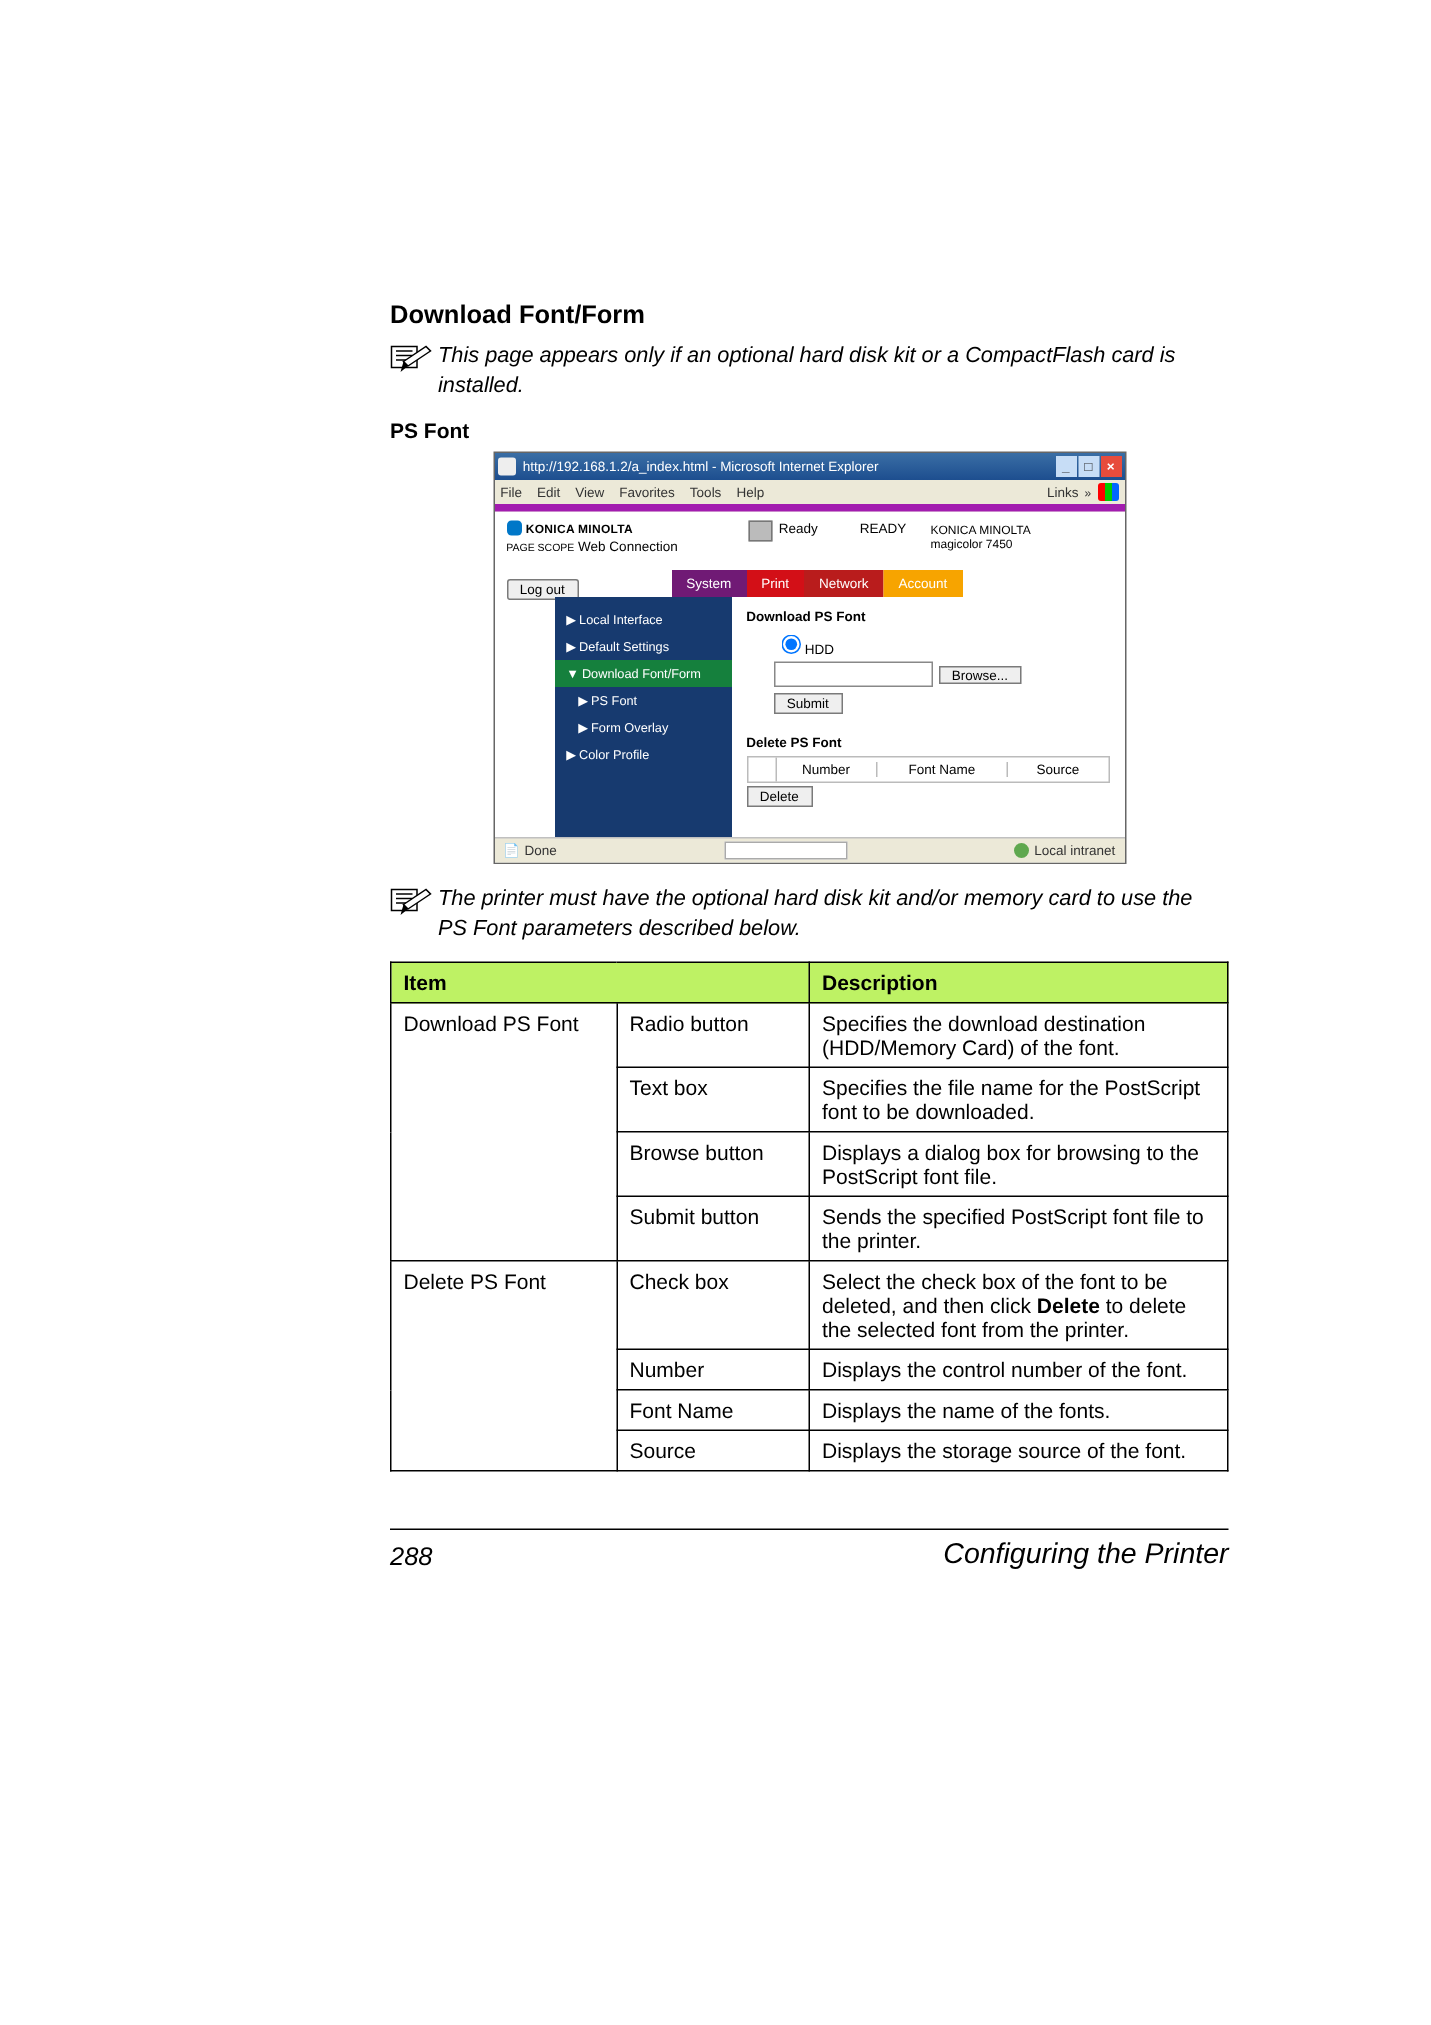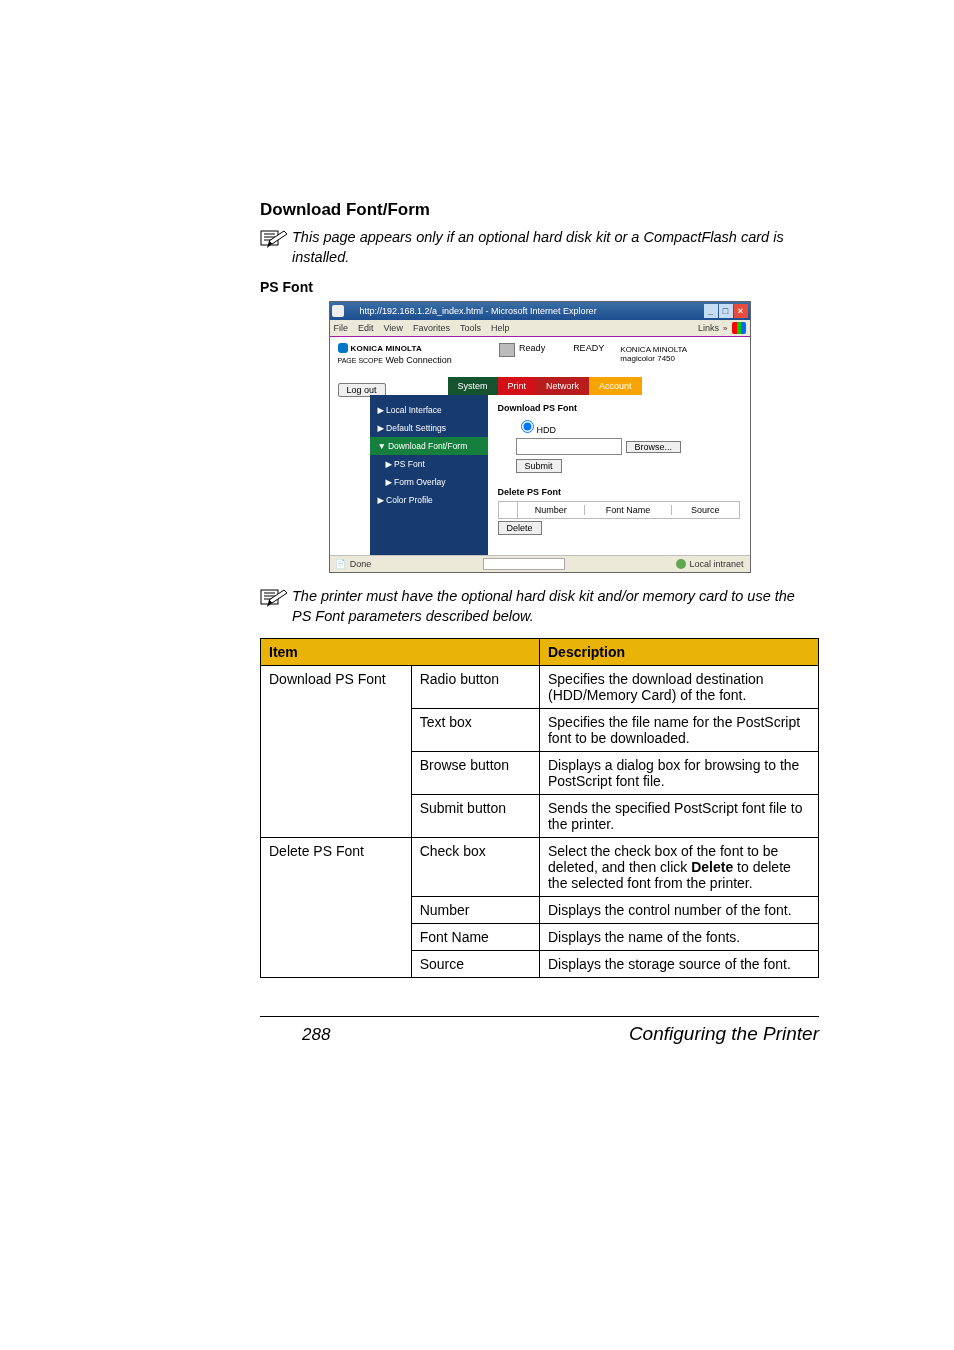--- a/index.html
+++ b/index.html
@@ -45,30 +45,30 @@
     margin: 0 auto 14px auto;
   }
   .ie-titlebar {
     height: 18px;
     background: linear-gradient(#3a6ea5,#1d4e8f);
     display:flex;
     align-items:center;
     justify-content:space-between;
     padding:0 2px;
   }
-  .ie-titlebar .t-left { display:flex; align-items:center; gap:16px; }
+  .ie-titlebar .t-left { display:flex; align-items:center; gap:5px; }
   .ie-titlebar .t-text { color:#fff; font-size:9px; }
   .ie-titlebar .t-icon { width:12px; height:12px; background:#eee; border-radius:2px; display:inline-block;}
   .ie-win-btns { display:flex; gap:1px;}
   .ie-win-btns span{ width:14px;height:14px;display:inline-flex;align-items:center;justify-content:center;font-size:9px;font-weight:bold;}
   .ie-min{background:#c7ddf6;color:#333;}
   .ie-max{background:#c7ddf6;color:#333;}
   .ie-close{background:#e74c3c;color:#fff;}
   .ie-menubar{
-    height:16px; background:#ece9d8; border-bottom:1px solid #a21caf;
+    height:16px; background:#ece9d8; border-bottom:5px solid #a21caf;
     display:flex; align-items:center; gap:24px; padding:0 4px; font-size:9px; color:#333;
     justify-content:space-between;
   }
   .ie-menubar .menus{display:flex; gap:10px;}
   .ie-menubar .menus span{display:inline-block;}
   .ie-menubar .links-right{display:flex; gap:4px; align-items:center;}
   .ie-menubar .chev{font-size:8px;}
   .ie-menubar .winflag{width:14px;height:12px;background:linear-gradient(90deg,#f00 0 33%,#0c0 33% 66%,#06f 66% 100%);border-radius:2px;}
   .pc-header {
     display:flex; padding:6px 8px 4px 8px; font-size:9px;
@@ -78,21 +78,21 @@
   .pc-logo-dot{width:10px;height:10px;background:#0077c8;border-radius:3px;display:inline-block;}
   .pc-brand{font-size:8px;font-weight:bold;letter-spacing:0.2px;}
   .pc-webc{font-size:9px;}
   .pc-mid { flex:1 1 30%; display:flex; align-items:flex-start; gap:4px;}
   .pc-prn{width:14px;height:12px;background:#bbb;border:1px solid #777;display:inline-block;}
   .pc-right { flex:1 1 30%; text-align:left; font-size:8px; padding-top:2px;}
   .pc-logout{margin:10px 0 0 8px;}
   .pc-logout button{font-size:9px;padding:1px 8px;background:#efefef;border:1px solid #7a7a7a;border-radius:2px;}
   .pc-tabs{ margin:-22px 0 0 118px;}
   .pc-tabs span{display:inline-block;font-size:9px;padding:4px 10px;color:#fff;}
-  .tab-sys{background:#14532d;}
+  .tab-sys{background:#701a75;}
   .tab-prn{background:#d30f17;}
   .tab-net{background:#b91c1c;}
   .tab-acc{background:#f7a400;}
   .pc-body{display:flex;}
   .pc-side{
     width:118px;background:#173a6f;color:#fff;font-size:8.5px;padding:6px 0 30px 0;margin-left:40px;
   }
   .pc-side .item{padding:4px 6px 4px 8px;}
   .pc-side .item.red{background:#15803d;}
   .pc-side .tri{display:inline-block;margin-right:2px;}
@@ -122,34 +122,34 @@
     margin-top:4px;
   }
   table.info th, table.info td{
     border:1px solid #000;
     padding:5px 8px;
     vertical-align:top;
     text-align:left;
   }
   table.info th{
     font-weight:bold;
-    background:#eab308;
+    background:#bef264;
   }
   .item-col{width:27%;}
   .ctrl-col{width:23%;}
   .desc-col{width:50%;}
   .footer{
     display:flex;
     justify-content:space-between;
     align-items:flex-end;
     margin-top:38px;
     border-top:1px solid #000;
     padding-top:6px;
   }
-  .footer .pnum{font-style:italic;font-size:17px;margin-left:42px;}
+  .footer .pnum{font-style:italic;font-size:17px;}
   .footer .ptitle{font-style:italic;font-size:19px;}
 </style>
 </head>
 <body>
 
 <div class="page">
 
   <h3 class="section-title">Download Font/Form</h3>
 
   <div class="note-row">

